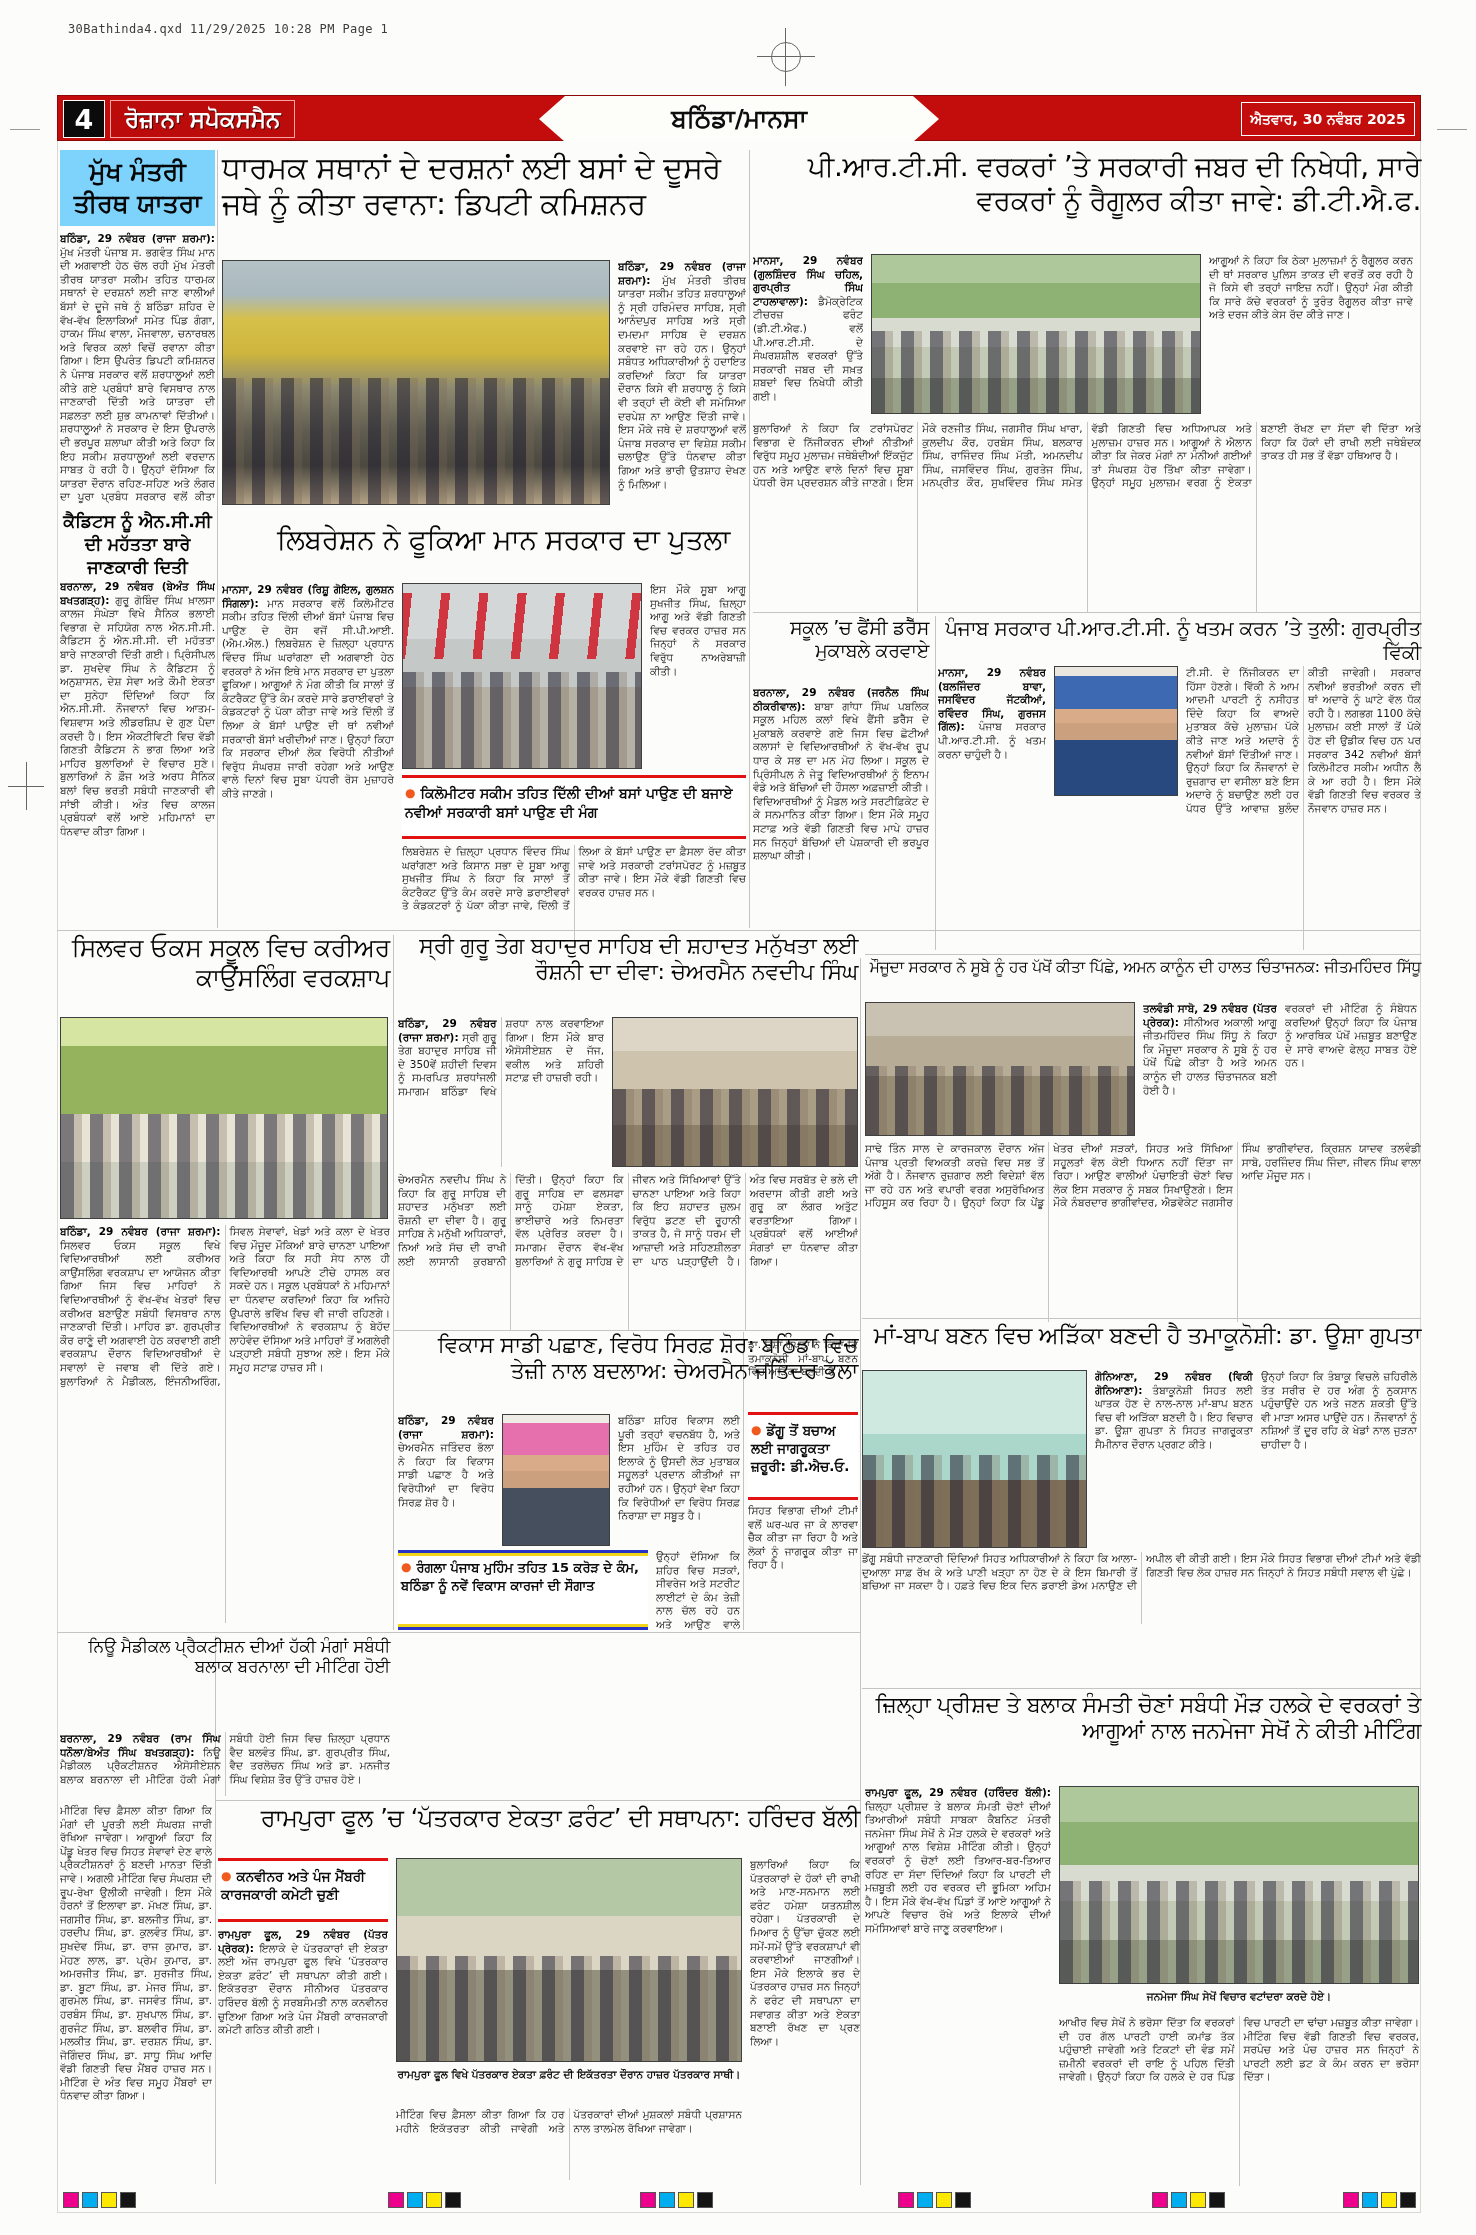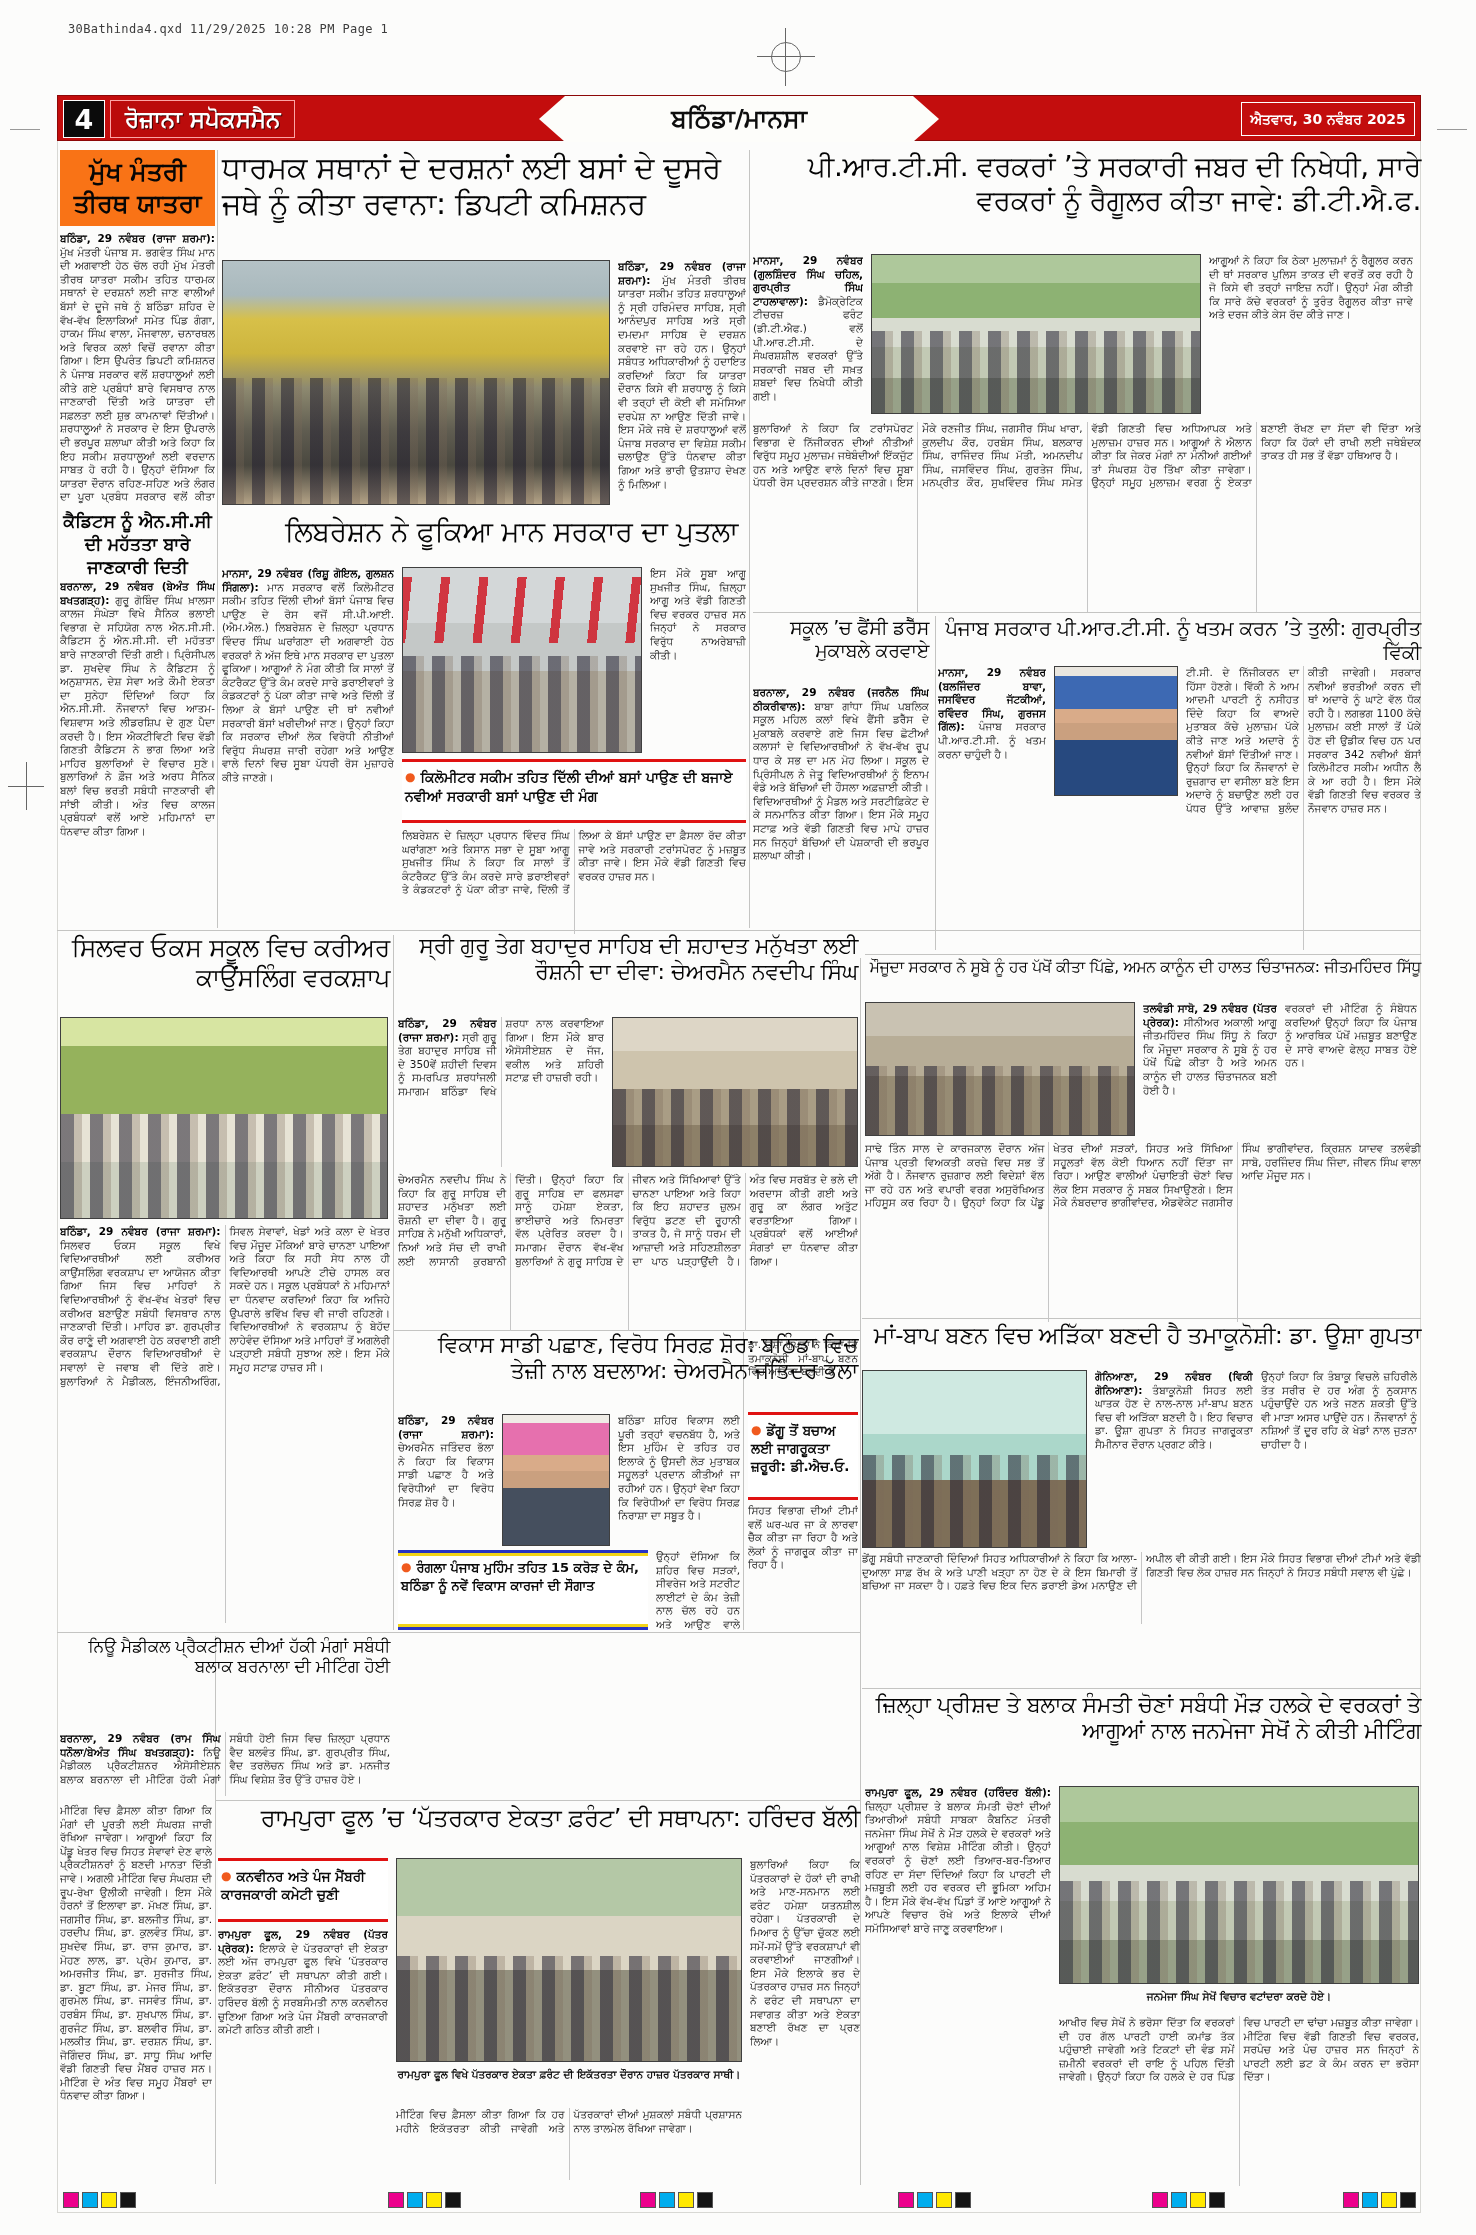--- a/index.html
+++ b/index.html
@@ -19,21 +19,21 @@
   .art{position:absolute;box-sizing:border-box}
   .hl{font-weight:normal;color:#040404;line-height:1.2;letter-spacing:-.3px}
   .hl.ctr{text-align:right}
   .body{font-size:10.5px;line-height:13.6px;text-align:justify;color:#161616;overflow:hidden}
   .body b{color:#000}
   .c2{column-count:2;column-gap:9px;column-rule:1px solid #c6c6c6}
   .c3{column-count:3;column-gap:9px;column-rule:1px solid #c6c6c6}
   .c4{column-count:4;column-gap:9px;column-rule:1px solid #c6c6c6}
   .row{display:flex;gap:8px}
   .stack{display:flex;flex-direction:column;gap:6px}
-  .kicker{background:#f97316;display:flex;align-items:center;justify-content:center;text-align:center;font-weight:bold;color:#060606;line-height:1.3}
+  .kicker{background:#7dd3fc;display:flex;align-items:center;justify-content:center;text-align:center;font-weight:bold;color:#060606;line-height:1.3}
   .subhead{font-weight:bold;text-align:center;color:#050505;line-height:1.3}
   .photo{border:1px solid #3f3f3f;position:relative;overflow:hidden;flex:none;box-sizing:border-box;background:#cfcfc8}
   .cap{font-size:10.5px;line-height:1.3;font-weight:bold;color:#101010;text-align:center;overflow:hidden}
   .callout{box-sizing:border-box;border-top:3px solid #e01212;border-bottom:3px solid #e01212;padding:6px 3px;font-weight:bold;font-size:14px;line-height:1.35;color:#0a0a0a;overflow:hidden;background:#fff}
   .callout .bullet{color:#f05a1e;margin-right:5px;font-size:12px;vertical-align:1px}
   .callout.blue{border-top-color:#2733c4;border-bottom-color:#2733c4;box-shadow:inset 0 3px 0 #f2d418, inset 0 -3px 0 #f2d418}
   .vr{position:absolute;width:1px;background:#c4c4c2}
   .hrule{position:absolute;height:1px;background:#c4c4c2}
   
   .ph-bus{background:linear-gradient(180deg,#b5c2c6 0%,#a9b9bd 14%,#d7c049 24%,#cdb53e 38%,#8e8a70 52%,#5f5c50 70%,#4a483f 84%,#b3a286 100%)}
@@ -100,21 +100,21 @@
 
 <section class="art" style="left:222px;top:150px;width:524px">
   <h1 class="hl" style="font-size:30px;height:100px;margin:0">ਧਾਰਮਕ ਸਥਾਨਾਂ ਦੇ ਦਰਸ਼ਨਾਂ ਲਈ ਬਸਾਂ ਦੇ ਦੂਸਰੇ ਜਥੇ ਨੂੰ ਕੀਤਾ ਰਵਾਨਾ: ਡਿਪਟੀ ਕਮਿਸ਼ਨਰ</h1>
   <div class="row" style="margin-top:10px">
     <div class="photo ph-bus ph-people" style="width:388px;height:245px"></div>
     <div class="body" style="width:128px;height:245px"><b>ਬਠਿੰਡਾ, 29 ਨਵੰਬਰ (ਰਾਜਾ ਸ਼ਰਮਾ):</b> <span>ਮੁੱਖ ਮੰਤਰੀ ਤੀਰਥ ਯਾਤਰਾ ਸਕੀਮ ਤਹਿਤ ਸ਼ਰਧਾਲੂਆਂ ਨੂੰ ਸ੍ਰੀ ਹਰਿਮੰਦਰ ਸਾਹਿਬ, ਸ੍ਰੀ ਆਨੰਦਪੁਰ ਸਾਹਿਬ ਅਤੇ ਸ੍ਰੀ ਦਮਦਮਾ ਸਾਹਿਬ ਦੇ ਦਰਸ਼ਨ ਕਰਵਾਏ ਜਾ ਰਹੇ ਹਨ। ਉਨ੍ਹਾਂ ਸਬੰਧਤ ਅਧਿਕਾਰੀਆਂ ਨੂੰ ਹਦਾਇਤ ਕਰਦਿਆਂ ਕਿਹਾ ਕਿ ਯਾਤਰਾ ਦੌਰਾਨ ਕਿਸੇ ਵੀ ਸ਼ਰਧਾਲੂ ਨੂੰ ਕਿਸੇ ਵੀ ਤਰ੍ਹਾਂ ਦੀ ਕੋਈ ਵੀ ਸਮੱਸਿਆ ਦਰਪੇਸ਼ ਨਾ ਆਉਣ ਦਿੱਤੀ ਜਾਵੇ। ਇਸ ਮੌਕੇ ਜਥੇ ਦੇ ਸ਼ਰਧਾਲੂਆਂ ਵਲੋਂ ਪੰਜਾਬ ਸਰਕਾਰ ਦਾ ਵਿਸ਼ੇਸ਼ ਸਕੀਮ ਚਲਾਉਣ ਉੱਤੇ ਧੰਨਵਾਦ ਕੀਤਾ ਗਿਆ ਅਤੇ ਭਾਰੀ ਉਤਸ਼ਾਹ ਦੇਖਣ ਨੂੰ ਮਿਲਿਆ।</span></div>
   </div>
 </section>
 
 <section class="art" style="left:222px;top:507px;width:524px">
-  <h2 class="hl ctr" style="font-size:28px;height:44px;margin:8px">ਲਿਬਰੇਸ਼ਨ ਨੇ ਫੂਕਿਆ ਮਾਨ ਸਰਕਾਰ ਦਾ ਪੁਤਲਾ</h2>
+  <h2 class="hl ctr" style="font-size:28px;height:44px;margin:16px">ਲਿਬਰੇਸ਼ਨ ਨੇ ਫੂਕਿਆ ਮਾਨ ਸਰਕਾਰ ਦਾ ਪੁਤਲਾ</h2>
   <div class="row" style="margin-top:6px">
     <div class="body" style="width:172px;height:373px"><b>ਮਾਨਸਾ, 29 ਨਵੰਬਰ (ਰਿਸ਼ੂ ਗੋਇਲ, ਗੁਲਸ਼ਨ ਸਿੰਗਲਾ):</b> <span>ਮਾਨ ਸਰਕਾਰ ਵਲੋਂ ਕਿਲੋਮੀਟਰ ਸਕੀਮ ਤਹਿਤ ਦਿੱਲੀ ਦੀਆਂ ਬੱਸਾਂ ਪੰਜਾਬ ਵਿਚ ਪਾਉਣ ਦੇ ਰੋਸ ਵਜੋਂ ਸੀ.ਪੀ.ਆਈ. (ਐਮ.ਐਲ.) ਲਿਬਰੇਸ਼ਨ ਦੇ ਜ਼ਿਲ੍ਹਾ ਪ੍ਰਧਾਨ ਵਿੰਦਰ ਸਿੰਘ ਘਰਾਂਗਣਾ ਦੀ ਅਗਵਾਈ ਹੇਠ ਵਰਕਰਾਂ ਨੇ ਅੱਜ ਇਥੇ ਮਾਨ ਸਰਕਾਰ ਦਾ ਪੁਤਲਾ ਫੂਕਿਆ। ਆਗੂਆਂ ਨੇ ਮੰਗ ਕੀਤੀ ਕਿ ਸਾਲਾਂ ਤੋਂ ਕੰਟਰੈਕਟ ਉੱਤੇ ਕੰਮ ਕਰਦੇ ਸਾਰੇ ਡਰਾਈਵਰਾਂ ਤੇ ਕੰਡਕਟਰਾਂ ਨੂੰ ਪੱਕਾ ਕੀਤਾ ਜਾਵੇ ਅਤੇ ਦਿੱਲੀ ਤੋਂ ਲਿਆ ਕੇ ਬੱਸਾਂ ਪਾਉਣ ਦੀ ਥਾਂ ਨਵੀਆਂ ਸਰਕਾਰੀ ਬੱਸਾਂ ਖਰੀਦੀਆਂ ਜਾਣ। ਉਨ੍ਹਾਂ ਕਿਹਾ ਕਿ ਸਰਕਾਰ ਦੀਆਂ ਲੋਕ ਵਿਰੋਧੀ ਨੀਤੀਆਂ ਵਿਰੁੱਧ ਸੰਘਰਸ਼ ਜਾਰੀ ਰਹੇਗਾ ਅਤੇ ਆਉਣ ਵਾਲੇ ਦਿਨਾਂ ਵਿਚ ਸੂਬਾ ਪੱਧਰੀ ਰੋਸ ਮੁਜ਼ਾਹਰੇ ਕੀਤੇ ਜਾਣਗੇ।</span></div>
     <div class="stack" style="width:344px">
       <div class="row">
         <div class="photo ph-protest ph-flags ph-people" style="width:240px;height:186px"></div>
         <div class="body" style="width:96px;height:186px"><span>ਇਸ ਮੌਕੇ ਸੂਬਾ ਆਗੂ ਸੁਖਜੀਤ ਸਿੰਘ, ਜ਼ਿਲ੍ਹਾ ਆਗੂ ਅਤੇ ਵੱਡੀ ਗਿਣਤੀ ਵਿਚ ਵਰਕਰ ਹਾਜ਼ਰ ਸਨ ਜਿਨ੍ਹਾਂ ਨੇ ਸਰਕਾਰ ਵਿਰੁੱਧ ਨਾਅਰੇਬਾਜ਼ੀ ਕੀਤੀ।</span></div>
       </div>
       <div class="callout" style="height:64px"><span class="bullet">●</span><span>ਕਿਲੋਮੀਟਰ ਸਕੀਮ ਤਹਿਤ ਦਿੱਲੀ ਦੀਆਂ ਬਸਾਂ ਪਾਉਣ ਦੀ ਬਜਾਏ ਨਵੀਆਂ ਸਰਕਾਰੀ ਬਸਾਂ ਪਾਉਣ ਦੀ ਮੰਗ</span></div>
       <div class="body c2" style="height:105px"><span>ਲਿਬਰੇਸ਼ਨ ਦੇ ਜ਼ਿਲ੍ਹਾ ਪ੍ਰਧਾਨ ਵਿੰਦਰ ਸਿੰਘ ਘਰਾਂਗਣਾ ਅਤੇ ਕਿਸਾਨ ਸਭਾ ਦੇ ਸੂਬਾ ਆਗੂ ਸੁਖਜੀਤ ਸਿੰਘ ਨੇ ਕਿਹਾ ਕਿ ਸਾਲਾਂ ਤੋਂ ਕੰਟਰੈਕਟ ਉੱਤੇ ਕੰਮ ਕਰਦੇ ਸਾਰੇ ਡਰਾਈਵਰਾਂ ਤੇ ਕੰਡਕਟਰਾਂ ਨੂੰ ਪੱਕਾ ਕੀਤਾ ਜਾਵੇ, ਦਿੱਲੀ ਤੋਂ ਲਿਆ ਕੇ ਬੱਸਾਂ ਪਾਉਣ ਦਾ ਫ਼ੈਸਲਾ ਰੱਦ ਕੀਤਾ ਜਾਵੇ ਅਤੇ ਸਰਕਾਰੀ ਟਰਾਂਸਪੋਰਟ ਨੂੰ ਮਜ਼ਬੂਤ ਕੀਤਾ ਜਾਵੇ। ਇਸ ਮੌਕੇ ਵੱਡੀ ਗਿਣਤੀ ਵਿਚ ਵਰਕਰ ਹਾਜ਼ਰ ਸਨ।</span></div>
     </div>

